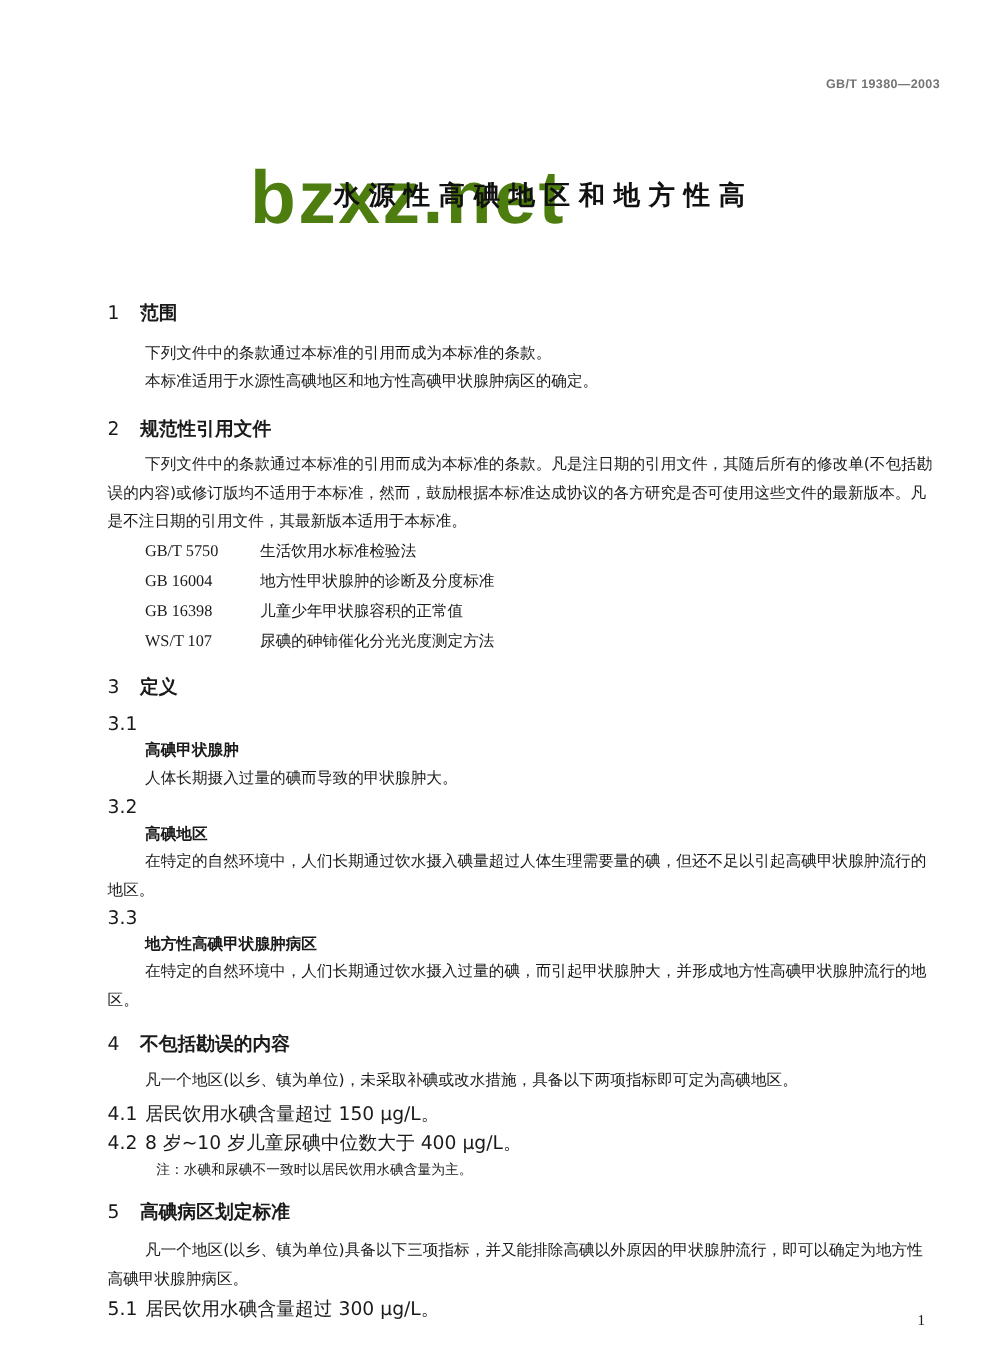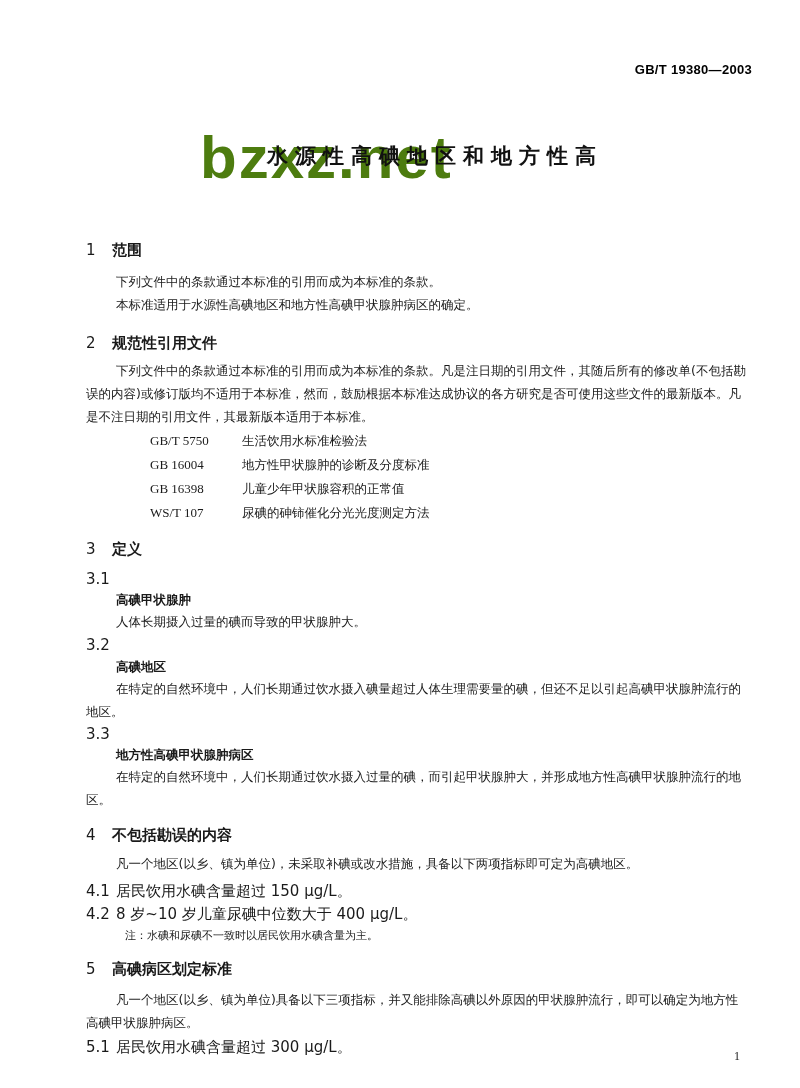--- a/index.html
+++ b/index.html
@@ -1,31 +1,31 @@
 <!DOCTYPE html>
 <html><head>
 <meta charset="utf-8">
 <style>
   html, body { margin: 0; padding: 0; background: #ffffff; }
   body { width: 800px; height: 1088px; position: relative; overflow: hidden;
          font-family: "DejaVu Sans", sans-serif; color: #1a1a1a; }
-  .std-code { position: absolute; top: 62px; right: 48px; font-size: 13px;
-              font-family: "Liberation Sans", sans-serif; font-weight: bold; letter-spacing: 0.3px; color: #000000; }
+  .std-code { position: absolute; top: 62px; right: 48px; font-size: 10px;
+              font-family: "Liberation Sans", sans-serif; font-weight: bold; letter-spacing: 0.3px; color: #737373; }
   .watermark { position: absolute; top: 128px; left: 200px; font-size: 60px; font-weight: bold;
                color: #4d7c0f; font-family: "Liberation Sans", sans-serif; letter-spacing: 2px; z-index: 0; line-height: 1; }
   .title { position: absolute; top: 140px; left: 0; width: 800px; text-align: center; z-index: 1; padding-left: 35px; }
   .title div { font-size: 21px; font-weight: bold; letter-spacing: 7px; line-height: 32px; color: #111; }
   .content { position: absolute; left: 86px; right: 60px; top: 0; z-index: 1; font-size: 12.5px; }
   .h1 { position: absolute; font-weight: bold; font-size: 15px; }
   .h1 .num { display: inline-block; width: 26px; font-weight: normal; }
   .p { position: absolute; line-height: 23px; }
   .indent { text-indent: 30px; }
   .sub { position: absolute; font-size: 15px; }
   .term { position: absolute; left: 30px; font-weight: bold; }
-  .ref { position: absolute; left: 30px; margin-left: 34px; }
+  .ref { position: absolute; left: 30px; }
   .ref .code { display: inline-block; width: 92px; font-family: "Liberation Serif", serif; font-size: 13px; }
   .note { position: absolute; left: 39px; font-size: 11px; text-align: center; }
   .pageno { position: absolute; right: 60px; bottom: 24px; font-size: 12px; font-family: "Liberation Serif", serif; }
 </style>
 </head>
 <body>
 
 <div class="std-code">GB/T 19380—2003</div>
 <div class="watermark">bzxz.net</div>
 

